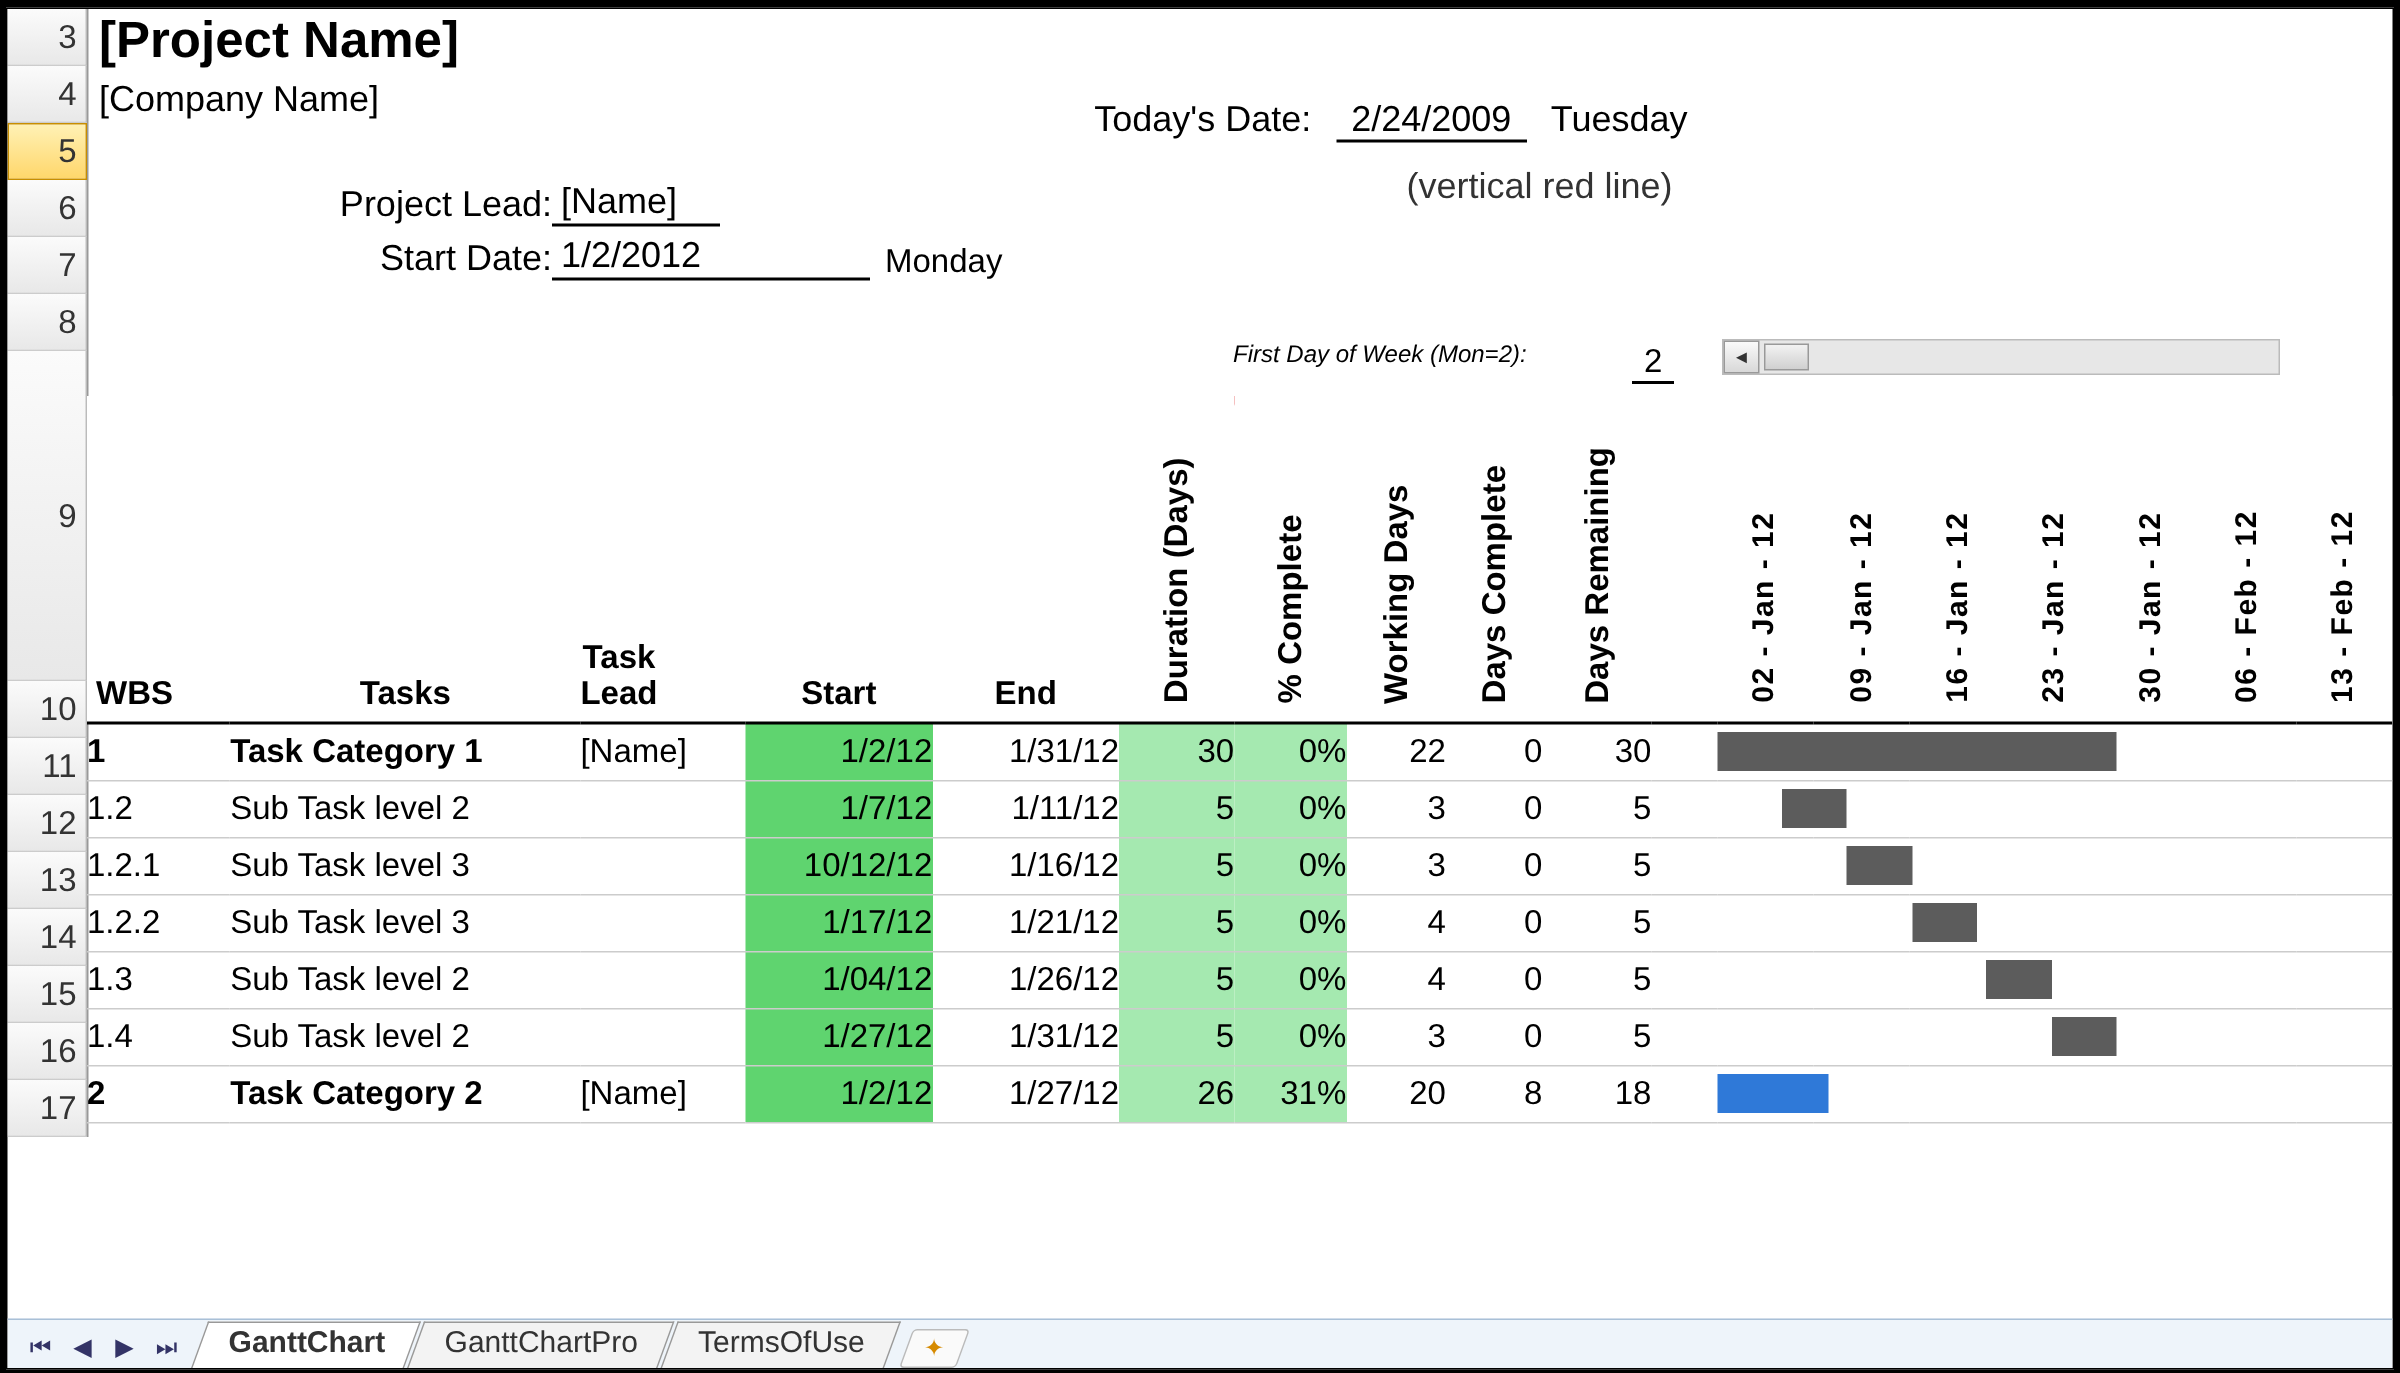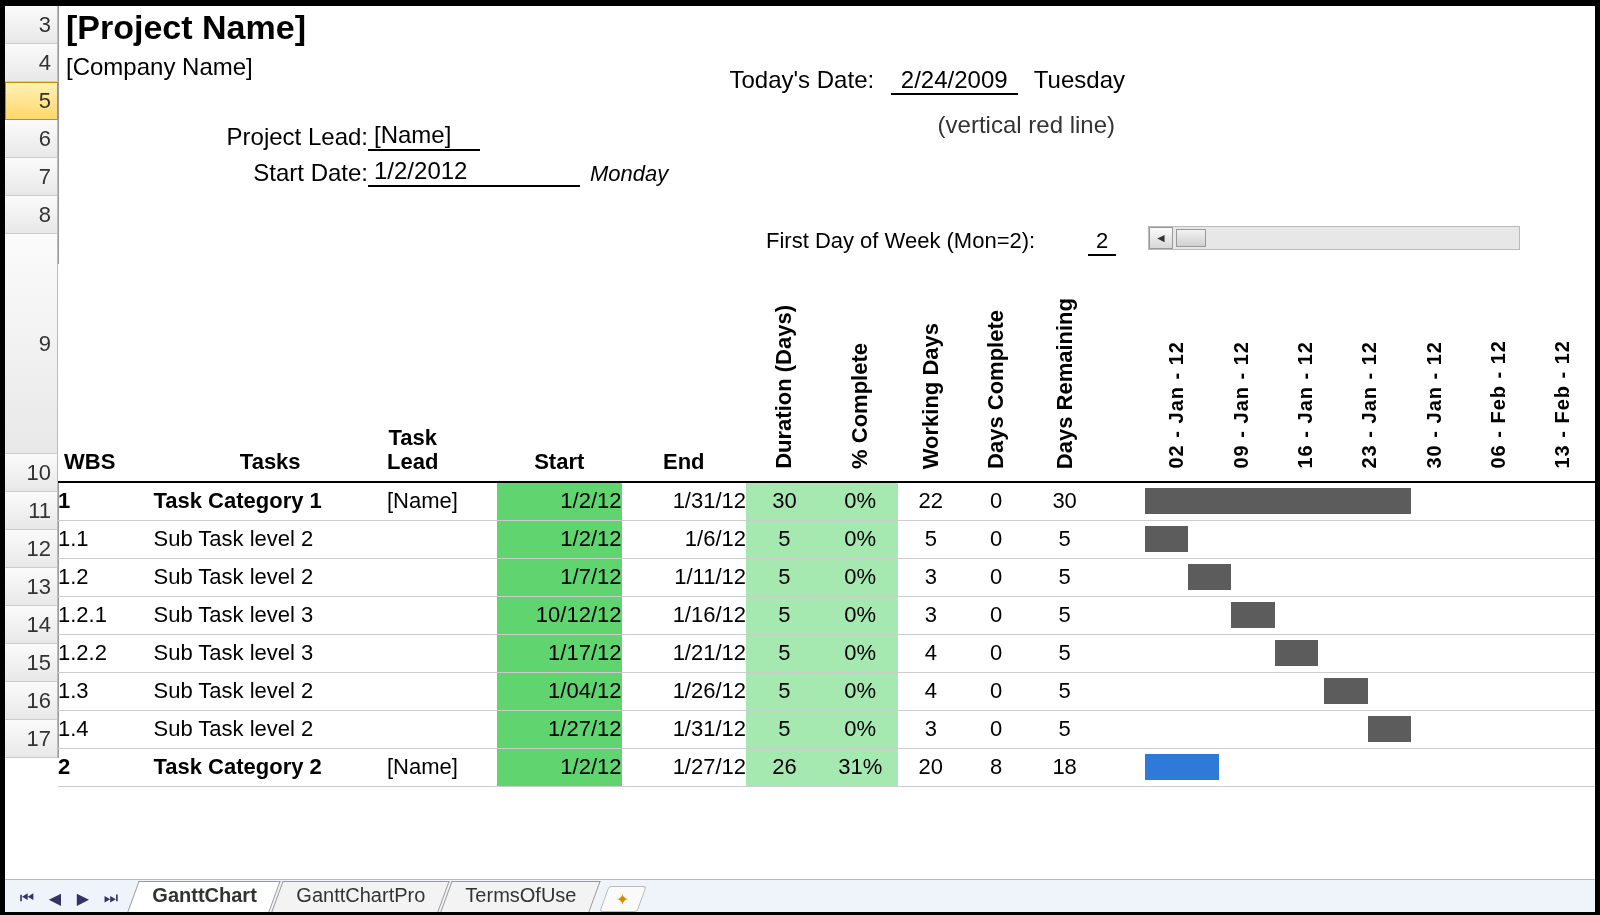--- a/index.html
+++ b/index.html
@@ -11,40 +11,40 @@
   .rowhdr .sel{background:linear-gradient(#fff1b5,#ffd76b);border:1px solid #c88e00;}
   .content{position:absolute;left:53px;top:0;right:0;bottom:32px;overflow:hidden;}
   .title{font-size:34px;font-weight:bold;margin:2px 0 0 8px;}
   .sub{font-size:24px;margin:6px 0 0 8px;}
   .lblrow{display:flex;align-items:flex-end;font-size:24px;}
   .lblrow .lbl{text-align:right;}
   .uline{border-bottom:2px solid #000;display:inline-block;padding:0 6px;}
   .today{position:absolute;right:470px;top:60px;font-size:24px;}
   .todaydate{border-bottom:2px solid #000;margin:0 10px;padding:0 10px;}
   .redline{position:absolute;right:480px;top:105px;font-size:24px;color:#333;margin-left:40px;}
-  .fdow{position:absolute;left:708px;top:222px;font-size:22px;}
+  .fdow{position:absolute;left:764px;top:222px;font-size:16px;font-style:italic;}
   .fdowv{position:absolute;left:1030px;top:222px;font-size:22px;font-style:normal;border-bottom:2px solid #000;padding:0 8px;}
   .scroll{position:absolute;left:1090px;top:220px;width:370px;height:22px;background:#e7e7e7;border:1px solid #bbb;display:flex;align-items:center;}
   .scroll .btn{width:22px;height:20px;background:linear-gradient(#fafafa,#d8d8d8);border:1px solid #999;display:flex;align-items:center;justify-content:center;font-size:12px;color:#333;}
   .scroll .thumb{width:28px;height:16px;background:linear-gradient(#f2f2f2,#d0d0d0);border:1px solid #999;margin-left:3px;}
   table.grid{border-collapse:collapse;position:absolute;left:0;top:258px;width:1537px;table-layout:fixed;}
   table.grid th,table.grid td{border:1px solid #ccc;font-size:22px;padding:0;height:38px;box-sizing:border-box;}
   table.grid th{font-weight:bold;border:none;border-bottom:2px solid #000;vertical-align:bottom;padding-bottom:6px;height:218px;background:#fff;}
   table.grid th .vtext{writing-mode:vertical-rl;transform:rotate(180deg);font-size:22px;display:inline-block;white-space:nowrap;}
   table.grid th.date .vtext{font-size:20px;letter-spacing:1px;}
   table.grid td{border-left:none;border-right:none;}
   .wbs{text-align:left;padding-left:10px;}
   .task{text-align:left;}
   .ind0{padding-left:8px;font-weight:bold;}
   .ind1{padding-left:8px;}
   .tlbl0{font-weight:bold;padding-left:4px;}
   .tlbl1{padding-left:36px;}
   .tlbl2{padding-left:80px;}
   .lead{text-align:left;padding-left:4px;}
-  .c{text-align:center;}
+  .c{text-align:right;}
   .r{text-align:right;padding-right:10px;}
   .g1{background:#5fd46f;}
   .g2{background:#a5e9b0;}
   .bcell{padding:0;position:relative;}
   .bar{position:absolute;top:5px;height:26px;}
   .gray{background:#5c5c5c;}
   .blue{background:#2f79d8;}
   .marker{position:absolute;width:0;height:0;border-top:10px solid #d40000;border-left:5px solid transparent;border-right:5px solid transparent;}
   .tabs{position:absolute;left:0;right:0;bottom:0;height:32px;background:#eef4fa;border-top:1px solid #a9c0d7;display:flex;align-items:flex-end;font-size:20px;}
   .navbtns{display:flex;gap:0;height:28px;align-items:center;margin:0 8px;}
@@ -95,21 +95,21 @@
     <div class="redline">(vertical red line)</div>
 
     <div style="height:34px;"></div>
     <div class="lblrow" style="margin-top:6px;">
       <span class="lbl" style="width:310px;">Project Lead:</span>
       <span class="uline" style="min-width:100px;">[Name]</span>
     </div>
     <div class="lblrow" style="margin-top:6px;">
       <span class="lbl" style="width:310px;">Start Date:</span>
       <span class="uline" style="min-width:200px;">1/2/2012</span>
-      <span style="margin-left:10px;font-size:22px;font-style:italic;">Monday</span>
+      <span style="margin-left:10px;font-size:22px;">Monday</span>
     </div>
 
     <div class="fdow">First Day of Week (Mon=2):</div>
     <div class="fdowv">2</div>
 
     <div class="scroll">
       <span class="btn">◄</span>
       <span class="thumb"></span>
     </div>
 
@@ -176,36 +176,20 @@
             <td class="c g2">0%</td>
             <td class="c">22</td>
             <td class="c">0</td>
             <td class="c">30</td>
             <td></td>
             <td class="bcell" colspan="7">
               <div class="bar gray" style="left:0px;width:266.59999999999997px;"></div>
             </td>
           </tr>
           <tr>
-            <td class="wbs ind1">1.1</td>
-            <td class="task tlbl1">Sub Task level 2</td>
-            <td class="lead"></td>
-            <td class="r g1">1/2/12</td>
-            <td class="r">1/6/12</td>
-            <td class="c g2">5</td>
-            <td class="c g2">0%</td>
-            <td class="c">5</td>
-            <td class="c">0</td>
-            <td class="c">5</td>
-            <td></td>
-            <td class="bcell" colspan="7">
-              <div class="bar gray" style="left:0px;width:43.4px;"></div>
-            </td>
-          </tr>
-          <tr>
             <td class="wbs ind1">1.2</td>
             <td class="task tlbl1">Sub Task level 2</td>
             <td class="lead"></td>
             <td class="r g1">1/7/12</td>
             <td class="r">1/11/12</td>
             <td class="c g2">5</td>
             <td class="c g2">0%</td>
             <td class="c">3</td>
             <td class="c">0</td>
             <td class="c">5</td>

